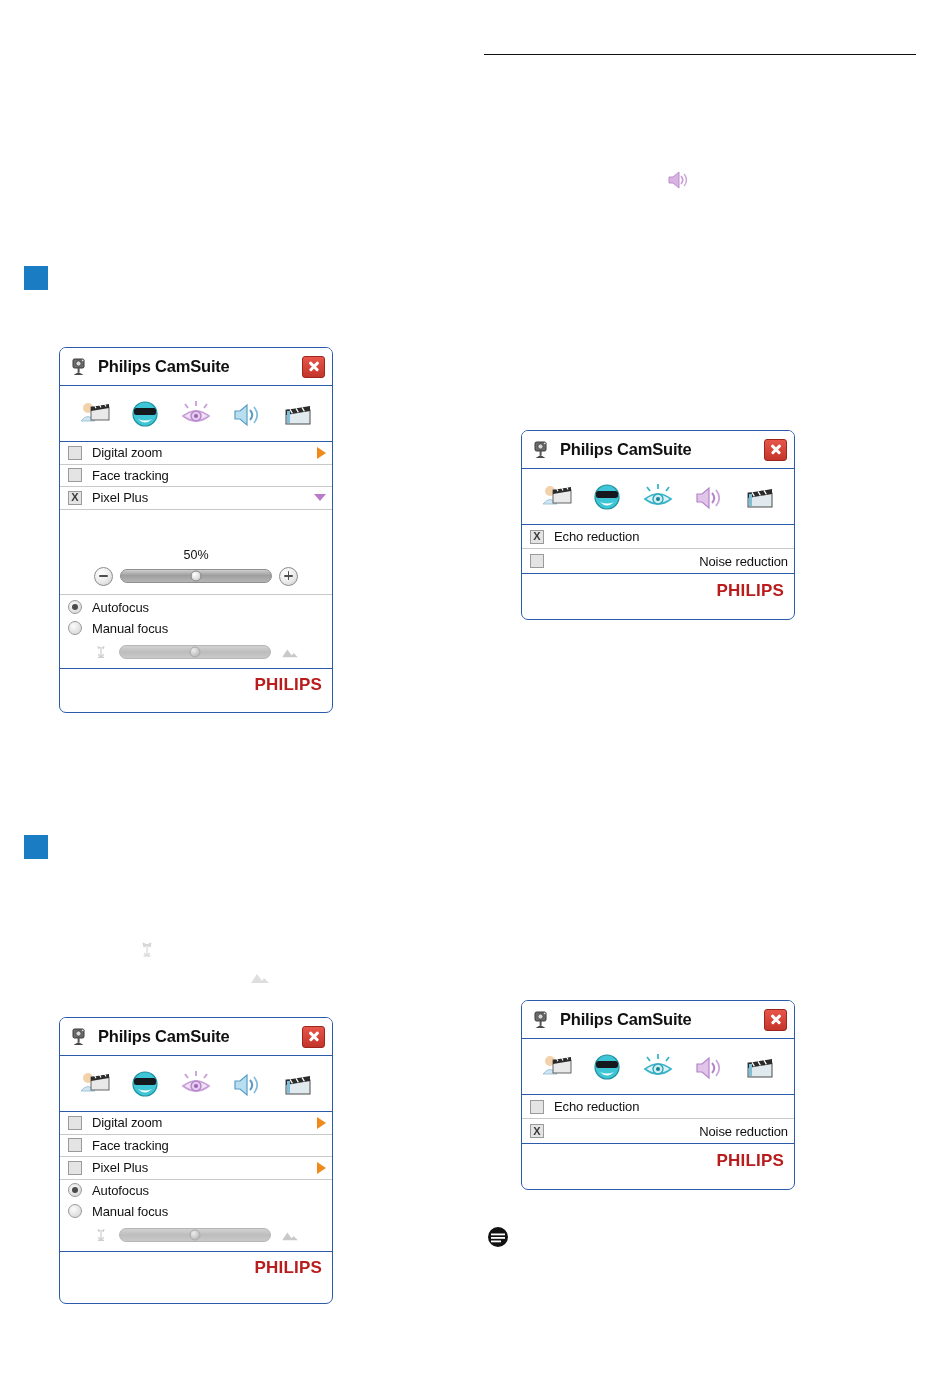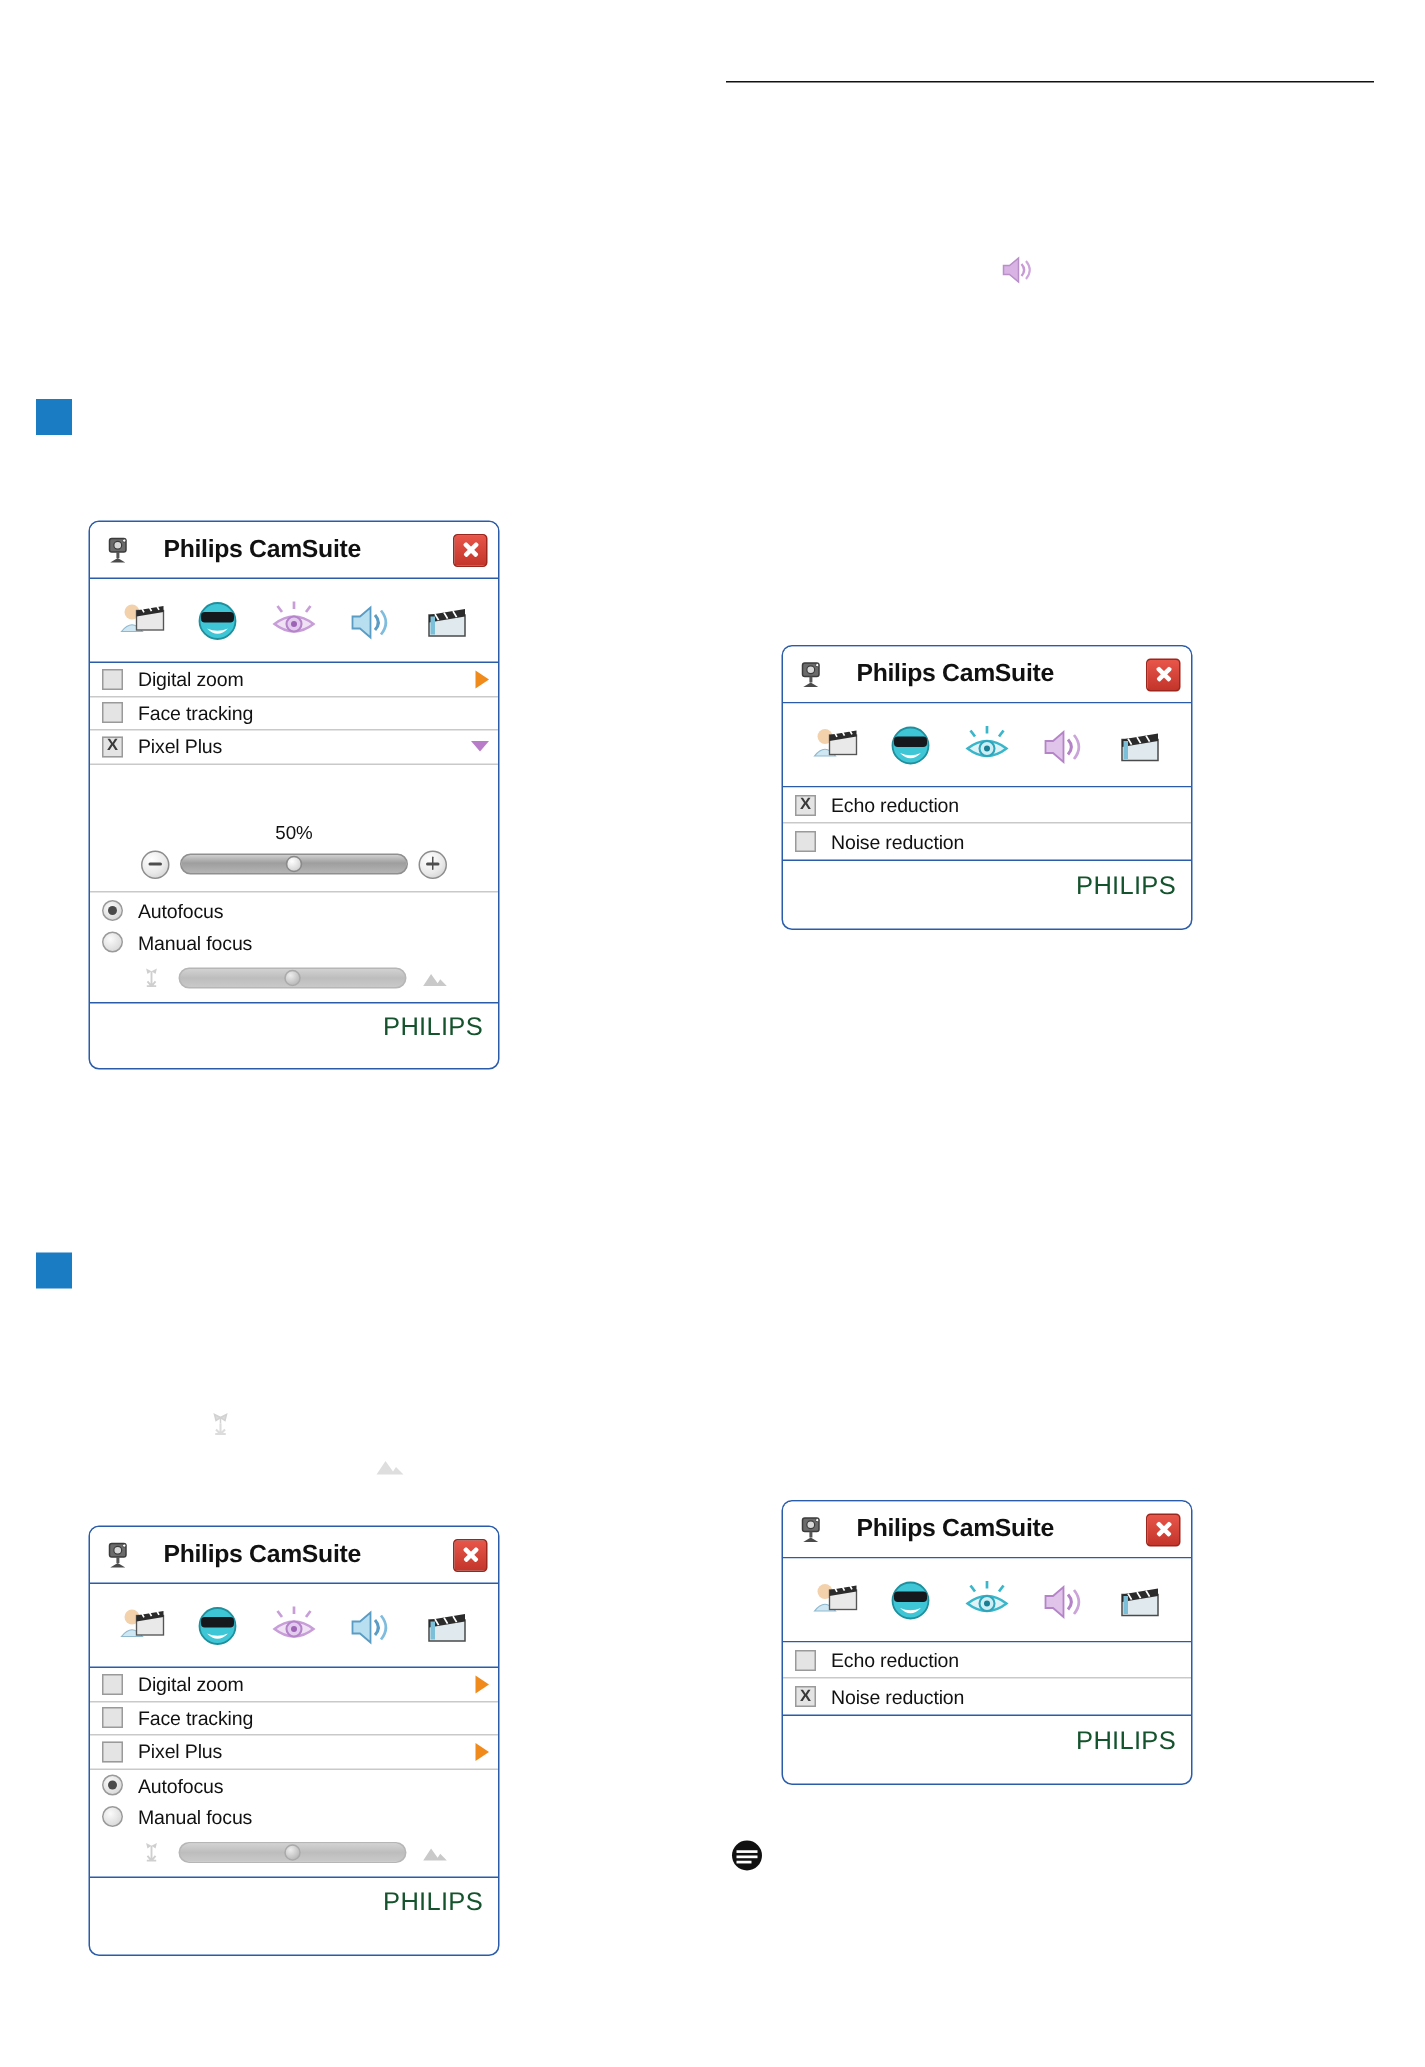--- a/index.html
+++ b/index.html
@@ -24,21 +24,21 @@
     overflow:hidden;
   }
   .cam .titlebar{
     height:38px;display:flex;align-items:center;
     border-bottom:1.6px solid #2a5caa;
     padding:0 7px 0 9px;box-sizing:border-box;
     background:#fff;
   }
   .cam .title-text{
     font-weight:bold;font-size:16.5px;color:#111;letter-spacing:-0.2px;
-    margin-left:20px;flex:1;white-space:nowrap;
+    margin-left:9px;flex:1;white-space:nowrap;
   }
   .closebtn{
     width:21px;height:20px;border-radius:3px;
     background:linear-gradient(#e8564a,#c3342a);
     border:1px solid #9b261d;
     display:flex;align-items:center;justify-content:center;
     position:relative;flex:0 0 auto;
   }
   .closebtn::before,.closebtn::after{
     content:"";position:absolute;width:12px;height:2.6px;background:#fff;border-radius:1px;
@@ -53,21 +53,21 @@
   }
   .cam .toolbar .tb-icon{width:38px;height:34px;display:flex;align-items:center;justify-content:center;}
 
   .cam .body{background:#fff;}
   .row{
     display:flex;align-items:center;
     height:22.5px;
     border-bottom:1px solid #c9c9c9;
     padding:0 6px 0 8px;box-sizing:border-box;
   }
-  .row:last-child{border-bottom:none;}
+  .row:last-child{border-bottom:none;text-align:right;}
   .row .lbl{font-size:13px;color:#111;margin-left:10px;flex:1;white-space:nowrap;letter-spacing:-0.1px;}
 
   .chk{
     width:14px;height:14px;box-sizing:border-box;
     border:1px solid #9a9a9a;background:#e4e4e4;
     display:flex;align-items:center;justify-content:center;
     font-size:11px;font-weight:bold;color:#3a3a3a;line-height:1;
     font-family:"Liberation Sans",sans-serif;flex:0 0 auto;
   }
   .radio{
@@ -113,21 +113,21 @@
   .track.dim{background:linear-gradient(#d2d2d2,#bdbdbd 50%,#c9c9c9 100%);border-color:#b6b6b6;}
   .track.dim .handle{background:radial-gradient(circle at 35% 30%,#ededed,#bfbfbf 70%,#b2b2b2);border-color:#aaa;}
 
   .focus-sld{display:flex;align-items:center;justify-content:center;gap:9px;padding:4px 0 7px 0;}
 
   .footer{
     height:34px;display:flex;align-items:center;justify-content:flex-end;
     border-top:1.6px solid #2a5caa;padding-right:10px;box-sizing:border-box;background:#fff;
   }
   .philips{
-    font-size:17px;font-weight:normal;color:#14532d;letter-spacing:0.2px;
+    font-size:17px;font-weight:bold;color:#b91c1c;letter-spacing:0.2px;
     font-family:"Liberation Sans",sans-serif;
   }
   .note-icon{position:absolute;width:22px;height:22px;}
 </style>
 </head>
 <body>
 
 <div class="hrule"></div>
 <div class="blue-marker" style="left:24px;top:266px;"></div>
 <div class="blue-marker" style="left:24px;top:835px;"></div>

